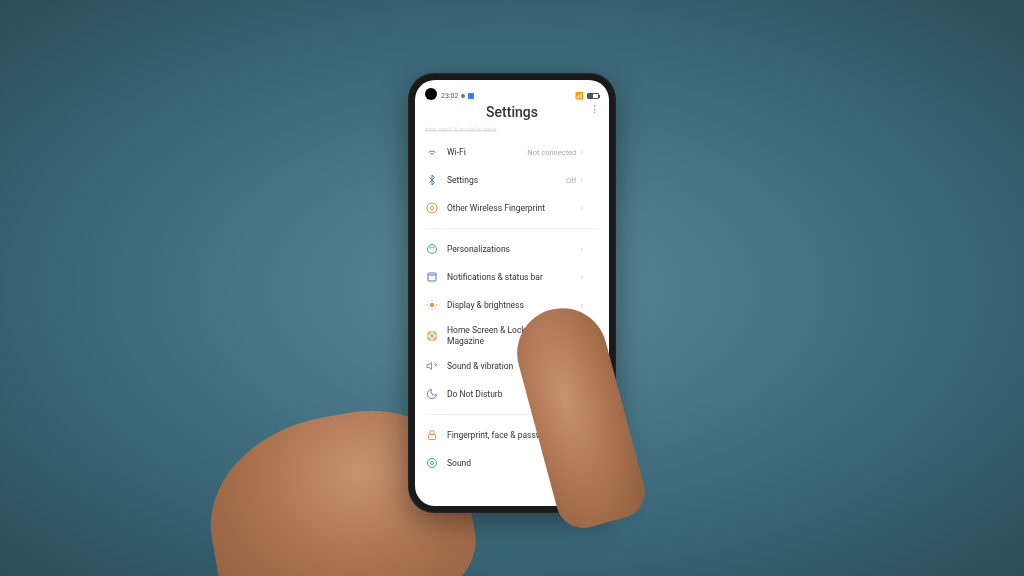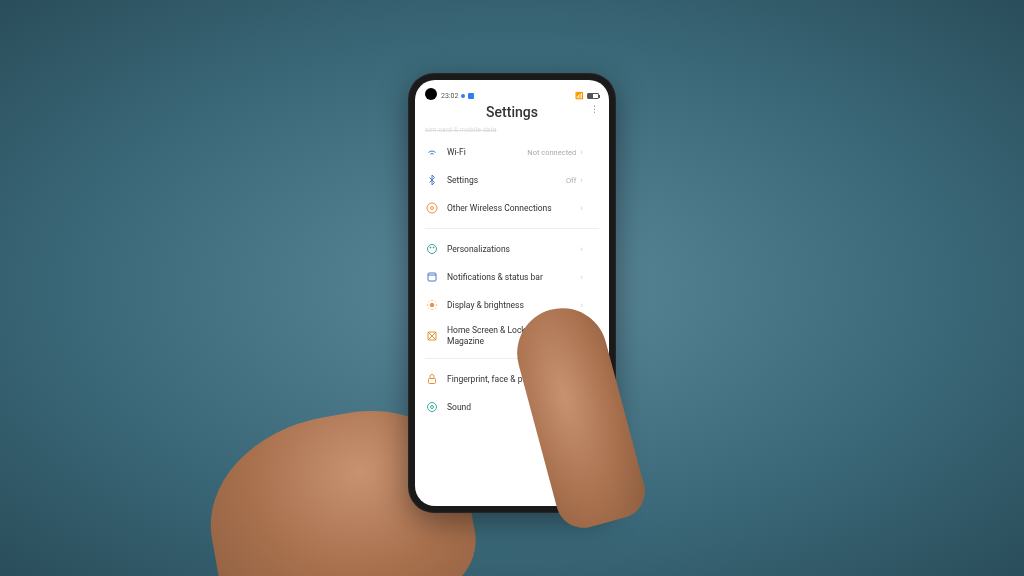--- a/index.html
+++ b/index.html
@@ -220,21 +220,21 @@
         <span class="chevron">›</span>
       </div>
 
       <div class="row">
         <span class="icon">
           <svg viewBox="0 0 24 24" fill="none" stroke="#e8903a" stroke-width="2">
               <circle cx="12" cy="12" r="3"></circle>
               <path d="M12 2a10 10 0 0 1 0 20M12 2a10 10 0 0 0 0 20"></path>
             </svg>
         </span>
-        <span class="label">Other Wireless Connections</span>
+        <span class="label">Other Wireless Fingerprint</span>
         <span class="chevron">›</span>
       </div>
 
       <div class="divider"></div>
 
       <div class="row">
         <span class="icon">
           <svg viewBox="0 0 24 24" fill="none" stroke="#3aa89e" stroke-width="2">
               <circle cx="12" cy="12" r="9"></circle>
               <circle cx="9" cy="9" r="1" fill="#3aa89e"></circle>
@@ -271,21 +271,39 @@
         <span class="icon">
           <svg viewBox="0 0 24 24" fill="none" stroke="#e8903a" stroke-width="2">
               <rect x="4" y="4" width="16" height="16" rx="2"></rect>
               <path d="M4 4l16 16M20 4L4 20"></path>
             </svg>
         </span>
         <span class="label">Home Screen &amp; Lock Screen Magazine</span>
         <span class="chevron">›</span>
       </div>
 
-
+      <div class="row">
+        <span class="icon">
+          <svg viewBox="0 0 24 24" fill="none" stroke="#6ab04c" stroke-width="2">
+              <path d="M11 5L6 9H2v6h4l5 4V5zM19 12a4 4 0 0 0-2-3M21 12a8 8 0 0 0-4-7"></path>
+            </svg>
+        </span>
+        <span class="label">Sound &amp; vibration</span>
+        <span class="chevron">›</span>
+      </div>
+
+      <div class="row">
+        <span class="icon">
+          <svg viewBox="0 0 24 24" fill="none" stroke="#8e6bc9" stroke-width="2">
+              <path d="M21 12.79A9 9 0 1 1 11.21 3 7 7 0 0 0 21 12.79z"></path>
+            </svg>
+        </span>
+        <span class="label">Do Not Disturb</span>
+        <span class="chevron">›</span>
+      </div>
 
       <div class="divider"></div>
 
       <div class="row">
         <span class="icon">
           <svg viewBox="0 0 24 24" fill="none" stroke="#e8903a" stroke-width="2">
               <rect x="5" y="11" width="14" height="10" rx="2"></rect>
               <path d="M8 11V7a4 4 0 0 1 8 0v4"></path>
             </svg>
         </span>

